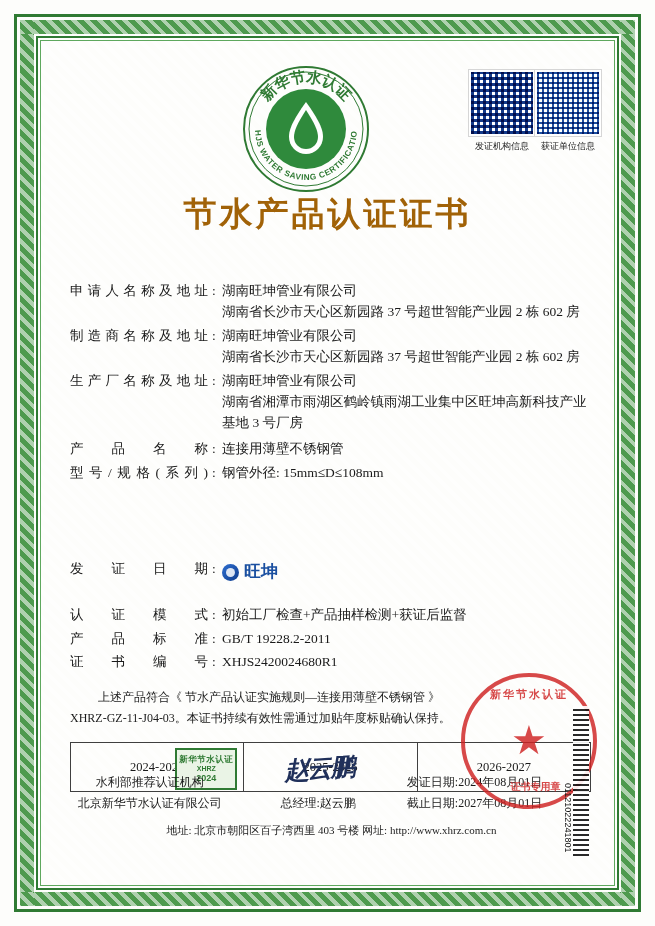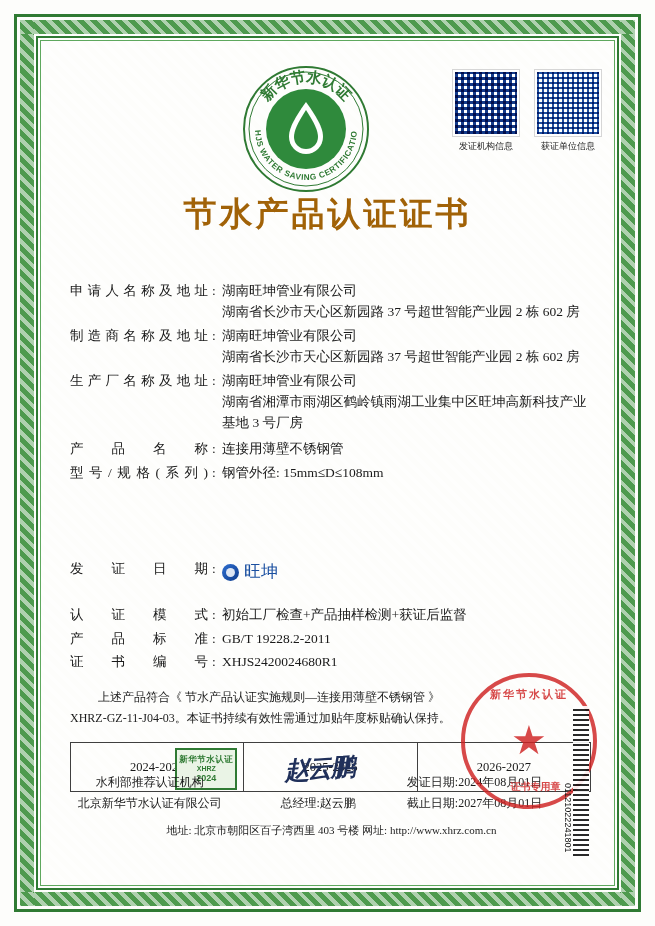--- a/index.html
+++ b/index.html
@@ -54,21 +54,21 @@
   
   .header{
     position:relative;height:140px;
   }
   .logo{
     position:absolute;left:193px;top:16px;
     width:130px;height:130px;
   }
   .qrblock{
     position:absolute;right:6px;top:22px;
-    display:flex;gap:16px;align-items:center;
+    display:flex;gap:0;align-items:center;
   }
   .qritem{text-align:center;}
   .qr{
     width:62px;height:62px;
     background:
       repeating-linear-gradient(0deg,#123a8a 0 3px,#ffffff 3px 6px),
       repeating-linear-gradient(90deg,#123a8a 0 3px,#ffffff 3px 6px);
     background-blend-mode:multiply;
     border:2px solid #ffffff;
     outline:1px solid #d6d6d6;
@@ -114,21 +114,21 @@
   .colon{width:10px;flex:0 0 10px;}
   .val{flex:1;}
   .val div{white-space:normal;}
 
   .gap{height:16px;}
   .gapbig{height:72px;}
 
   
   .tm{
     display:flex;align-items:center;gap:5px;
-    font-weight:normal;font-size:17px;color:#1a4fa0;
+    font-weight:bold;font-size:17px;color:#1a4fa0;
   }
   .tmmark{
     width:17px;height:17px;border-radius:50%;
     background:linear-gradient(135deg,#2f6fd0,#0e3c8c);
     position:relative;
   }
   .tmmark::after{
     content:"";position:absolute;left:4px;top:4px;
     width:9px;height:9px;border-radius:50%;
     background:#fff;opacity:.85;

